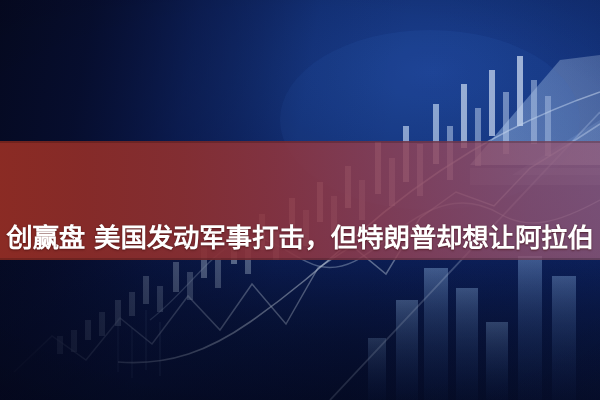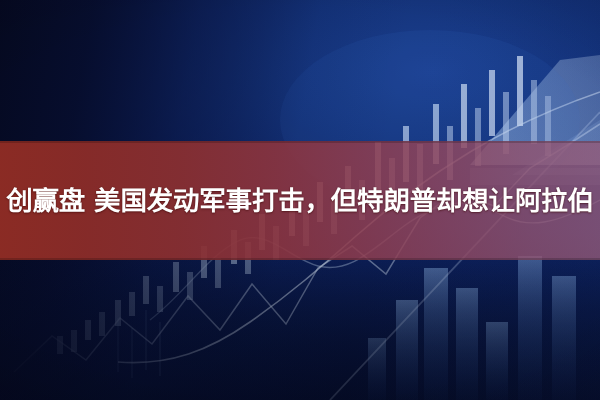--- a/index.html
+++ b/index.html
@@ -87,25 +87,24 @@
   .band-edge-bottom { bottom: 0; }
 
   
   .headline {
     position: absolute;
     left: 0;
     top: 141px;
     width: 600px;
     height: 119px;
     display: flex;
-    flex-direction: column;
     justify-content: center;
-    align-items: center;
+    align-items: flex-end;
     box-sizing: border-box;
-    padding: 16px 10px;
+    padding: 0 10px;
   }
   .headline-line {
     color: #ffffff;
     font-size: 27px;
     line-height: 44px;
     font-weight: 700;
     letter-spacing: 0px;
     white-space: nowrap;
     text-shadow:
       0 1px 2px rgba(60,8,8,0.55),

